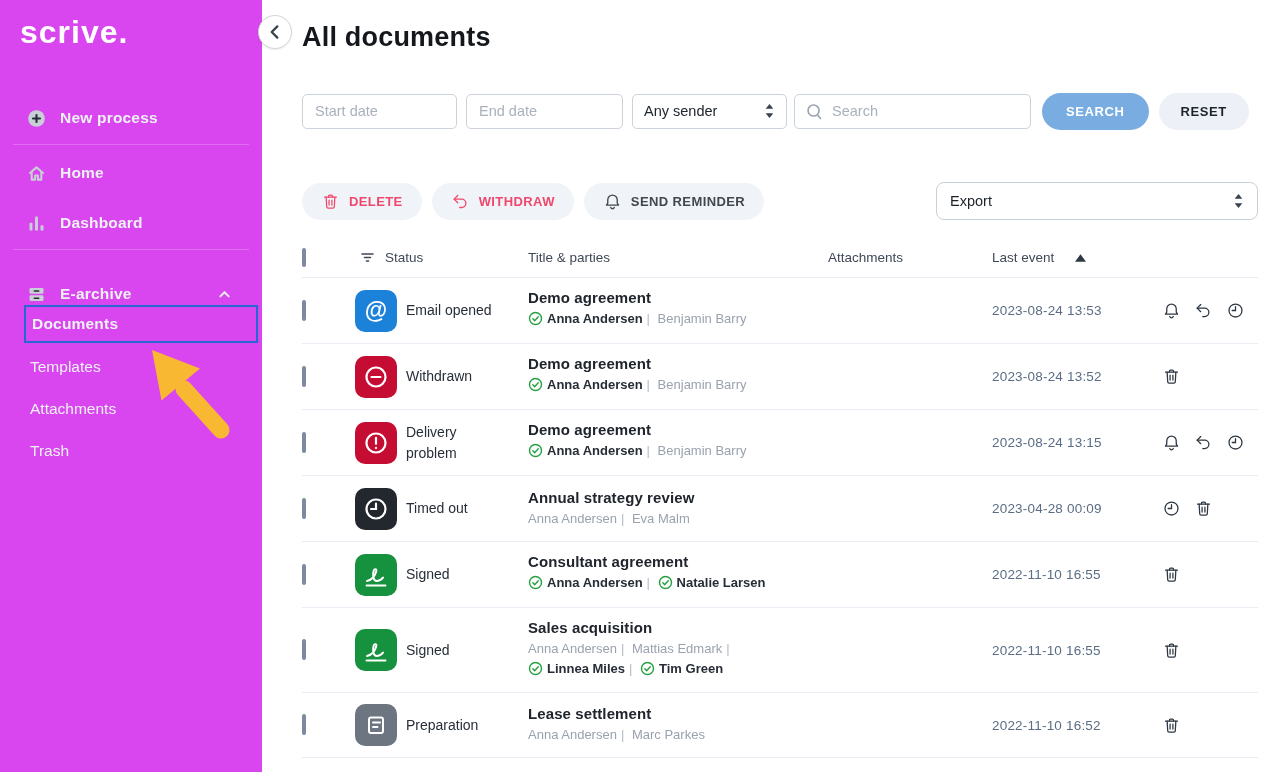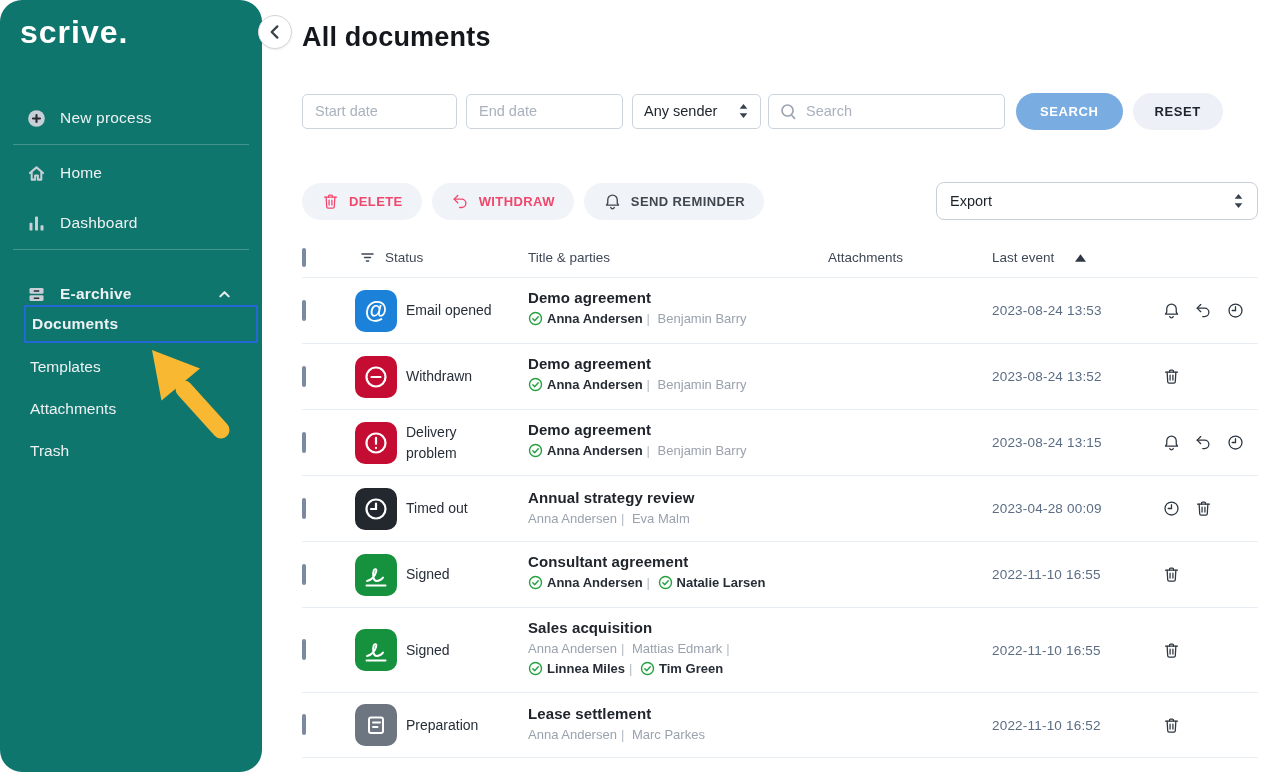--- a/index.html
+++ b/index.html
@@ -2,46 +2,46 @@
 <html><head>
 <meta charset="utf-8">
 <style>
   * { margin:0; padding:0; box-sizing:border-box; }
   html,body { background:#fff; }
   .app {
     position:relative; width:1280px; height:772px; overflow:hidden;
     font-family:"Liberation Sans", sans-serif; background:#fff;
   }
   
-  .sidebar { position:absolute; left:0; top:0; width:262px; height:772px; background:#0f766e;border-radius:22px; }
+  .sidebar { position:absolute; left:0; top:0; width:262px; height:772px; background:#d946ef; }
   .logo { position:absolute; left:20px; top:14px; font-size:32px; font-weight:700; color:#fff; letter-spacing:1px; }
   .nav-item { position:absolute; left:26px; right:16px; height:26px; display:flex; align-items:center; cursor:pointer; }
   .nav-item .ico { width:21px; height:21px; display:flex; align-items:center; justify-content:center; flex:0 0 21px; }
   .nav-item .ico svg { width:21px; height:21px; }
-  .nav-label { color:#eef1f3; font-size:15.5px; font-weight:400; margin-left:13px; letter-spacing:0.2px; }
+  .nav-label { color:#eef1f3; font-size:15.5px; font-weight:700; margin-left:13px; letter-spacing:0.2px; }
   .nav-label.bold { font-weight:700; }
   .divider { position:absolute; left:13px; right:13px; height:1px; background:rgba(255,255,255,0.22); }
   .chev-up { position:absolute; right:14px; width:15px; height:15px; }
   .subitem { position:absolute; left:30px; height:24px; display:flex; align-items:center; color:#eef1f3; font-size:15.5px; cursor:pointer; }
   .doc-selected { position:absolute; left:24px; width:234px; height:38px; border:2px solid #2468d4; display:flex; align-items:center; padding-left:6px; cursor:pointer; }
   .doc-selected .nav-label { margin-left:0; font-weight:700; }
   .collapse-btn { position:absolute; left:258px; top:15px; width:34px; height:34px; border-radius:50%;
     background:#fff; border:1px solid #d2d5d9; display:flex; align-items:center; justify-content:center;
     cursor:pointer; z-index:5; box-shadow:0 1px 2px rgba(0,0,0,0.08); }
   .arrow-overlay { position:absolute; left:0; top:0; width:275px; height:772px; pointer-events:none; z-index:4; }
   
   .main { position:absolute; left:275px; top:0; right:0; bottom:0; background:#fff; }
   .page-title { position:absolute; left:27px; top:22px; font-size:27px; font-weight:800; color:#14171c; letter-spacing:0.2px; }
   .filters { position:absolute; left:27px; top:93px; height:36px; display:flex; align-items:center; }
   .tf { height:35px; border:1px solid #ccd3dc; border-radius:5px; padding:7px 12px; font-size:14.5px; color:#2a313c;
         font-family:"Liberation Sans",sans-serif; background:#fff; outline:none; }
   .tf::placeholder { color:#a9b1bd; }
   .tf-start { width:155px; margin-right:9px; }
   .tf-end { width:157px; margin-right:9px; }
-  .select-box { display:flex; align-items:center; justify-content:space-between; width:129px; height:35px;
+  .select-box { display:flex; align-items:center; justify-content:space-between; width:155px; height:35px;
         border:1px solid #ccd3dc; border-radius:5px; padding:0 11px; font-size:14.5px; color:#20262e;
         background:#fff; margin-right:7px; cursor:pointer; }
   .search-wrap { position:relative; }
   .search-wrap .mag { position:absolute; left:11px; top:8px; width:19px; height:19px; }
   .tf-search { width:237px; padding-left:37px; }
   .btn { border:none; cursor:pointer; font-family:"Liberation Sans",sans-serif; font-weight:700; font-size:13px; letter-spacing:0.6px; }
   .btn-search { height:37px; border-radius:19px; background:#79ade2; color:#fff; padding:0 24px; margin-left:11px; }
   .btn-reset { height:37px; border-radius:19px; background:#edf1f7; color:#1d242c; padding:0 22px; margin-left:10px; }
   .actions { position:absolute; left:27px; top:182px; right:22px; height:38px; display:flex; align-items:center; }
   .pill { height:37px; border-radius:19px; background:#f0f4f9; display:flex; align-items:center; gap:9px;

